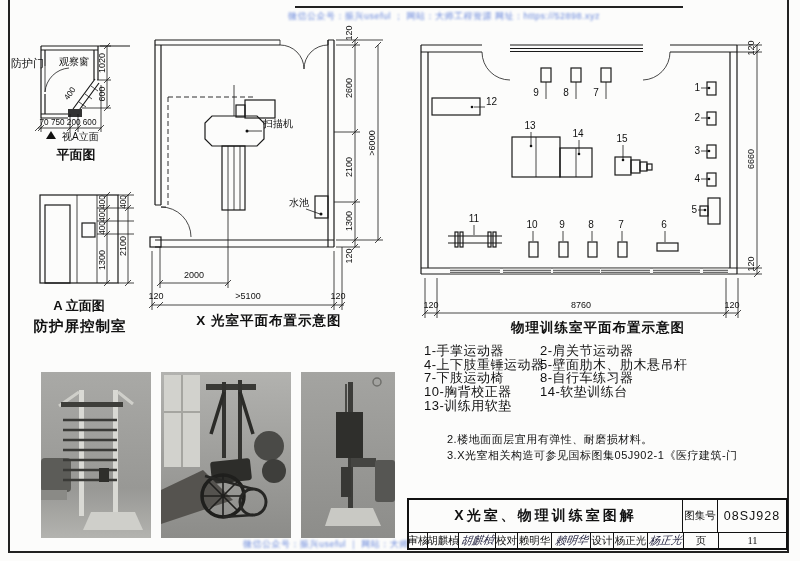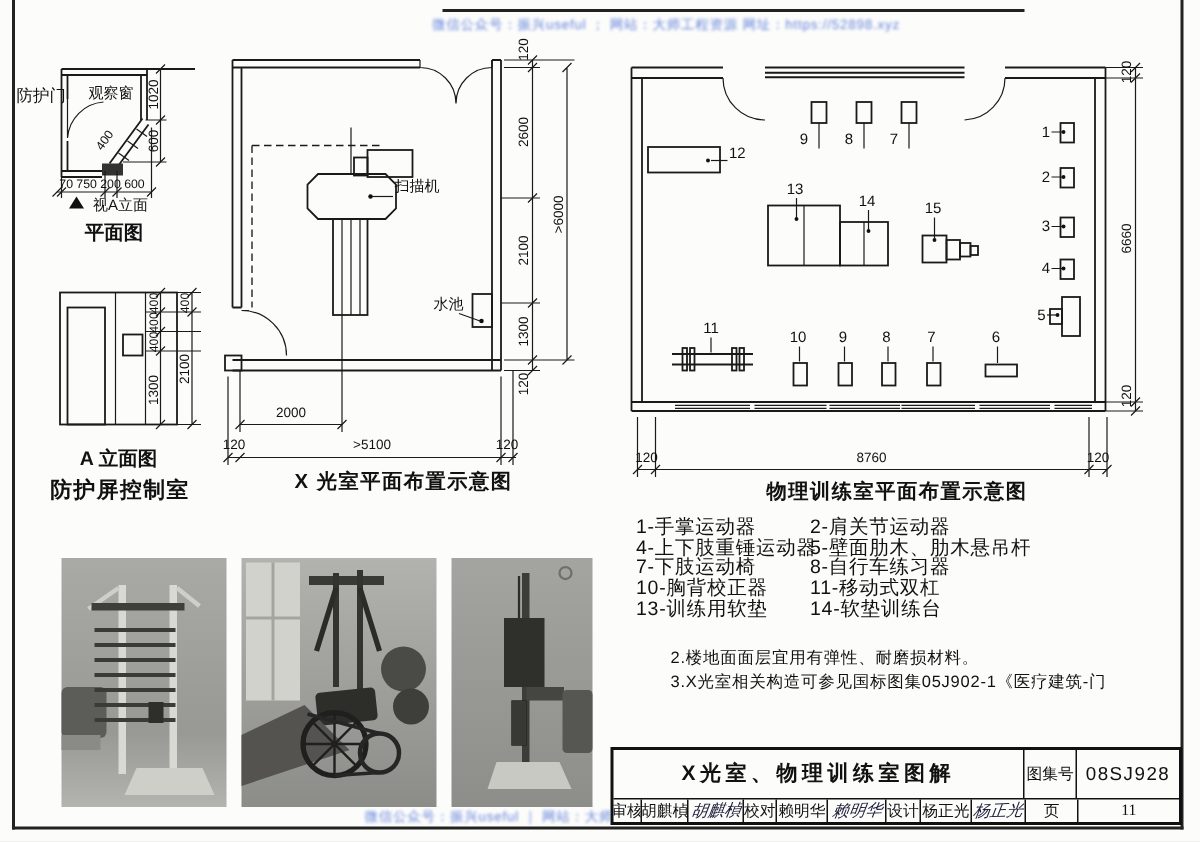--- a/index.html
+++ b/index.html
@@ -255,21 +255,20 @@
     <div>1-手掌运动器</div>
     <div>4-上下肢重锤运动器</div>
     <div>7-下肢运动椅</div>
     <div>10-胸背校正器</div>
     <div>13-训练用软垫</div>
   </div>
   <div class="legend" style="left:540px;top:344px;">
     <div>2-肩关节运动器</div>
     <div>5-壁面肋木、肋木悬吊杆</div>
     <div>8-自行车练习器</div>
-    <div>11-移动式双杠</div>
     <div>14-软垫训练台</div>
   </div>
 
   <div class="notes" style="left:424px;top:432px;">
     <div style="padding-left:23px;">2.楼地面面层宜用有弹性、耐磨损材料。</div>
     <div style="padding-left:23px;">3.X光室相关构造可参见国标图集05J902-1《医疗建筑-门</div>
   </div>
 
   <svg class="ph" style="left:41px;top:372px;" width="110" height="166" viewBox="0 0 110 166">
     <defs>

